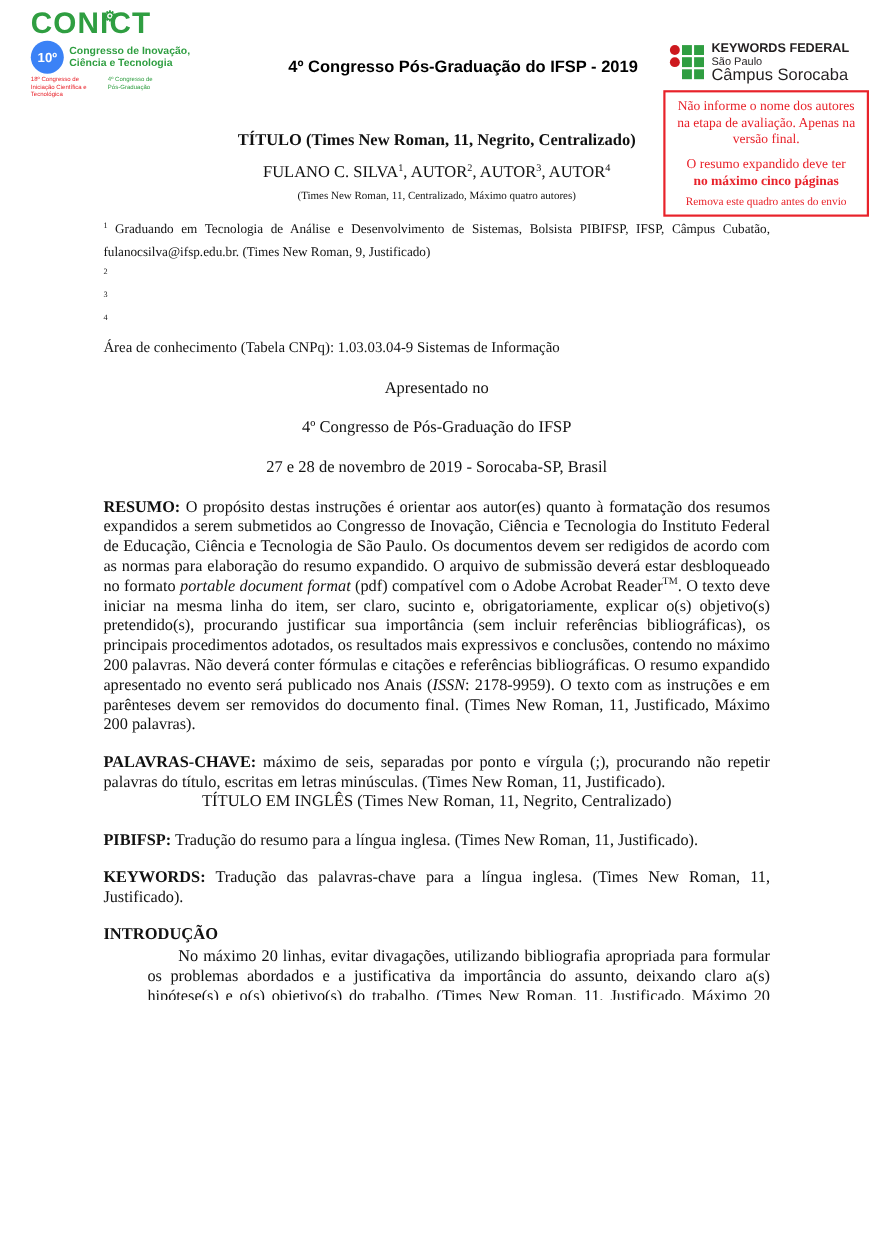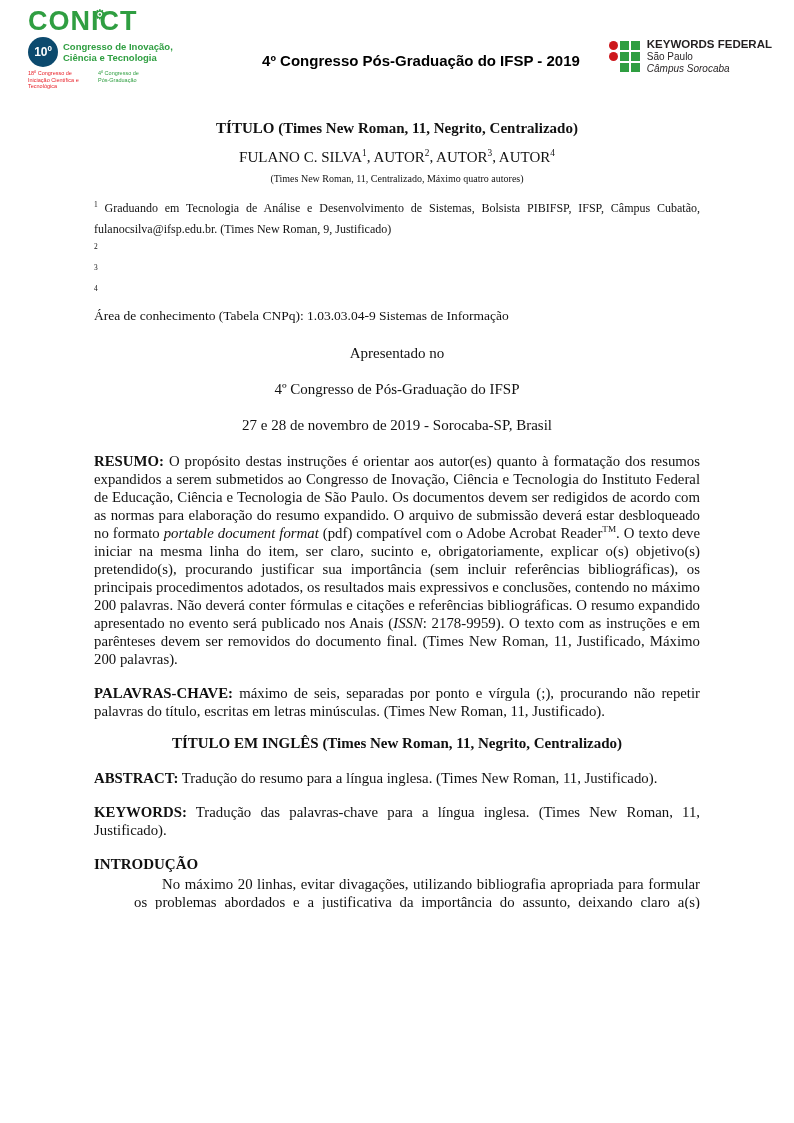--- a/index.html
+++ b/index.html
@@ -10,39 +10,39 @@
     color: #111111;
     -webkit-font-smoothing: antialiased;
   }
   .page { position: relative; width: 794px; height: 909px; overflow: hidden; background: #fff; }
 
   
   .conict { position: absolute; left: 28px; top: 8px; width: 170px; font-family: "Liberation Sans", sans-serif; }
   .conict-word { color: #2f9e41; font-size: 27px; font-weight: bold; letter-spacing: 1px; line-height: 27px; position: relative; }
   .conict-gear { position: absolute; left: 66px; top: -7px; font-size: 13px; color: #2f9e41; }
   .conict-row { display: flex; align-items: center; gap: 5px; margin-top: 2px; }
-  .conict-badge { flex: 0 0 auto; width: 30px; height: 30px; border-radius: 50%; background: #0c4a6e; color: #fff;
+  .conict-badge { flex: 0 0 auto; width: 30px; height: 30px; border-radius: 50%; background: #3b82f6; color: #fff;
                   font-weight: bold; font-size: 12px; display: flex; align-items: center; justify-content: center; }
   .conict-lines { color: #2f9e41; font-weight: bold; font-size: 9.5px; line-height: 11px; }
   .conict-sub { display: flex; gap: 8px; margin-top: 3px; font-size: 5.5px; line-height: 6.5px; }
   .conict-sub .left { color: #e8222a; width: 62px; }
   .conict-sub .right { color: #2f9e41; width: 52px; }
 
   .header-title { position: absolute; left: 0; right: 0; top: 52px; text-align: center;
                   font-family: "Liberation Sans", sans-serif; font-weight: bold; font-size: 15px; color: #000; padding-left: 48px; }
 
   .ifsp { position: absolute; right: 22px; top: 38px; display: flex; align-items: center; gap: 7px;
           font-family: "Liberation Sans", sans-serif; }
   .ifsp-mark { display: grid; grid-template-columns: repeat(3, 9px); grid-auto-rows: 9px; gap: 2px; }
   .cell { background: #2f9e41; }
   .cell.red { background: #cd191e; border-radius: 50%; }
   .cell.empty { background: transparent; }
   .ifsp-text .l1 { font-weight: bold; font-size: 11.5px; color: #231f20; line-height: 13px; }
   .ifsp-text .l2 { font-size: 10px; color: #231f20; line-height: 12px; }
-  .ifsp-text .l3 { font-size: 10px; color: #231f20; line-height: 11px; font-style: italic; }
+  .ifsp-text .l3 { font-size: 15px; color: #231f20; line-height: 11px; }
 
   
   .notice-box { position: absolute; left: 603px; top: 82px; width: 187px; box-sizing: border-box;
                 border: 2px solid #e8222a; color: #e8222a; text-align: center;
                 padding: 5px 6px 5px; font-size: 12.3px; line-height: 15.2px; background: #fff; }
   .notice-box p { margin: 0; }
   .notice-box .gap { margin-top: 7px; }
   .notice-box .small { font-size: 10.3px; line-height: 12px; margin-top: 6px; }
 
   
@@ -57,21 +57,21 @@
 
   .footnotes { margin-top: 10px; font-size: 12px; line-height: 21px; }
   .footnotes p { margin: 0; text-align: justify; }
 
   .knowledge { margin-top: 2px; font-size: 13.5px; line-height: 21px; }
 
   .presented { margin-top: 12px; text-align: center; font-size: 15px; line-height: 18px; }
   .presented div { margin: 18px; text-align: center; }
 
   .block { margin: 16px 0 0; font-size: 14.8px; line-height: 18px; text-align: justify; }
-  .center-bold { margin: 14px 0 0; text-align: center; font-weight: bold; font-size: 15px; line-height: 19px; }
+  .center-bold { margin: 0 0 0; text-align: center; font-weight: normal; font-size: 15px; line-height: 19px; }
   .section-heading { margin: 16px 0 0; font-size: 15px; line-height: 19px; font-weight: bold; }
   .after-heading { margin-top: 1px; margin-left: 40px; }
   .indent { text-indent: 28px; }
   .methods-heading { margin-top: 107px; }
 </style>
 </head>
 <body>
 
 <div class="page">
 
@@ -109,20 +109,28 @@
       <span class="cell"></span>
       <span class="cell"></span>
     </div>
     <div class="ifsp-text">
       <div class="l1">KEYWORDS FEDERAL</div>
       <div class="l2">São Paulo</div>
       <div class="l3">Câmpus Sorocaba</div>
     </div>
   </div>
 
+  <aside class="notice-box">
+    <p>Não informe o nome dos autores na etapa de avaliação. Apenas na versão final.</p>
+    <p class="gap">
+      <span>O resumo expandido deve ter</span><br>
+      <b>no máximo cinco páginas</b>
+    </p>
+    <p class="small">Remova este quadro antes do envio</p>
+  </aside>
 
   <main class="content">
 
     <h1 class="doc-title">TÍTULO (Times New Roman, 11, Negrito, Centralizado)</h1>
 
     <p class="authors">
       <span>FULANO C. SILVA</span><sup>1</sup><span>, AUTOR</span><sup>2</sup><span>, AUTOR</span><sup>3</sup><span>, AUTOR</span><sup>4</sup>
     </p>
 
     <p class="authors-note">(Times New Roman, 11, Centralizado, Máximo quatro autores)</p>
@@ -141,21 +149,21 @@
       <div>4º Congresso de Pós-Graduação do IFSP</div>
       <div>27 e 28 de novembro de 2019 - Sorocaba-SP, Brasil</div>
     </div>
 
     <p class="block"><b>RESUMO:</b><span> O propósito destas instruções é orientar aos autor(es) quanto à formatação dos resumos expandidos a serem submetidos ao Congresso de Inovação, Ciência e Tecnologia do Instituto Federal de Educação, Ciência e Tecnologia de São Paulo. Os documentos devem ser redigidos de acordo com as normas para elaboração do resumo expandido. O arquivo de submissão deverá estar desbloqueado no formato </span><i>portable document format</i><span> (pdf) compatível com o Adobe Acrobat Reader</span><sup>TM</sup><span>. O texto deve iniciar na mesma linha do item, ser claro, sucinto e, obrigatoriamente, explicar o(s) objetivo(s) pretendido(s), procurando justificar sua importância (sem incluir referências bibliográficas), os principais procedimentos adotados, os resultados mais expressivos e conclusões, contendo no máximo 200 palavras. Não deverá conter fórmulas e citações e referências bibliográficas. O resumo expandido apresentado no evento será publicado nos Anais (</span><i>ISSN</i><span>: 2178-9959). O texto com as instruções e em parênteses devem ser removidos do documento final. (Times New Roman, 11, Justificado, Máximo 200 palavras).</span></p>
 
     <p class="block"><b>PALAVRAS-CHAVE:</b><span> máximo de seis, separadas por ponto e vírgula (;), procurando não repetir palavras do título, escritas em letras minúsculas. (Times New Roman, 11, Justificado).</span></p>
 
     <p class="center-bold">TÍTULO EM INGLÊS (Times New Roman, 11, Negrito, Centralizado)</p>
 
-    <p class="block"><b>ABSTRACT:</b><span> Tradução do resumo para a língua inglesa. (Times New Roman, 11, Justificado).</span></p>
+    <p class="block"><b>PIBIFSP:</b><span> Tradução do resumo para a língua inglesa. (Times New Roman, 11, Justificado).</span></p>
 
     <p class="block"><b>KEYWORDS:</b><span> Tradução das palavras-chave para a língua inglesa. (Times New Roman, 11, Justificado).</span></p>
 
     <h2 class="section-heading">INTRODUÇÃO</h2>
     <p class="block indent after-heading">No máximo 20 linhas, evitar divagações, utilizando bibliografia apropriada para formular os problemas abordados e a justificativa da importância do assunto, deixando claro a(s) hipótese(s) e o(s) objetivo(s) do trabalho. (Times New Roman, 11, Justificado, Máximo 20 linhas).</p>
 
     <h2 class="section-heading methods-heading">MATERIAL E MÉTODOS</h2>
 
   </main>
 </div>

